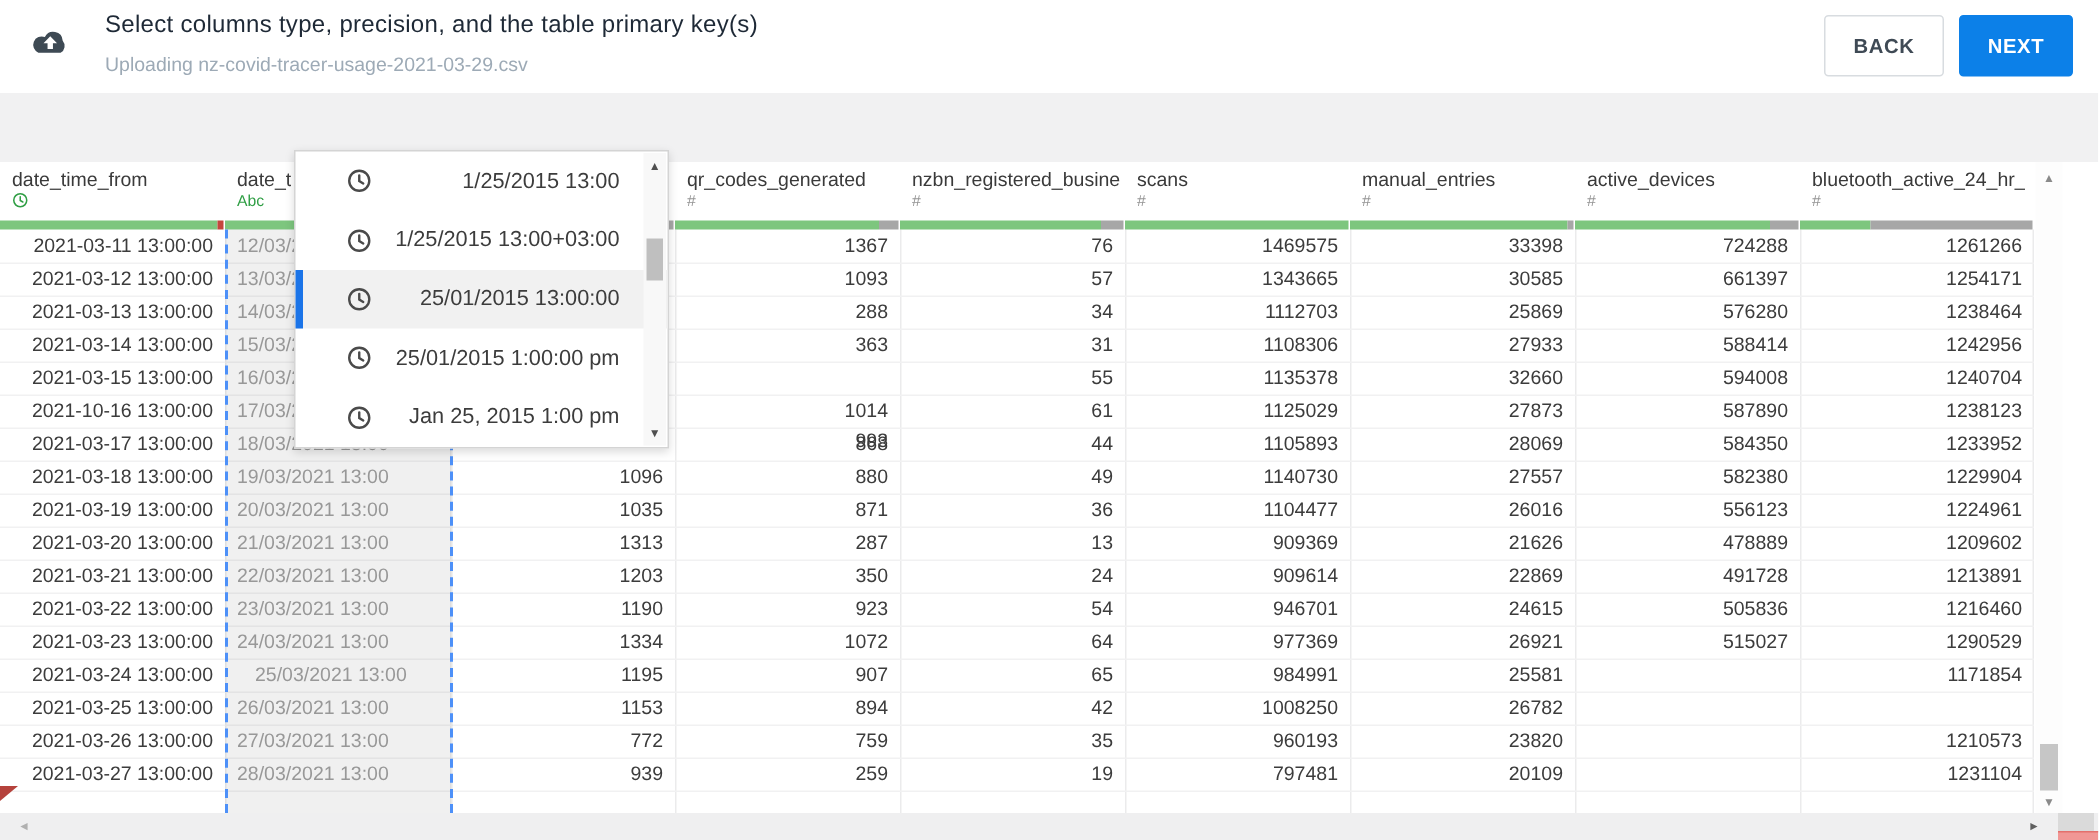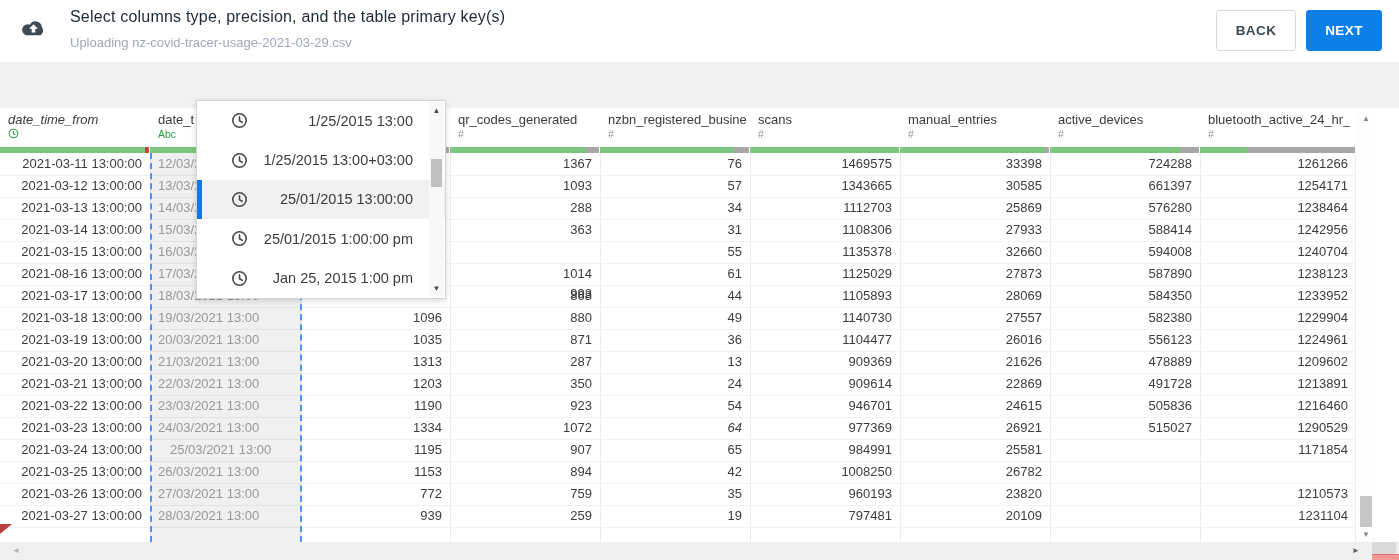--- a/index.html
+++ b/index.html
@@ -149,21 +149,21 @@
         <div class="hline" style="top: 265px;"></div>
         <div class="hline" style="top: 287px;"></div>
         <div class="hline" style="top: 309px;"></div>
         <div class="hline" style="top: 331px;"></div>
         <div class="hline" style="top: 353px;"></div>
         <div class="hline" style="top: 375px;"></div>
         <div class="hline" style="top: 397px;"></div>
         <div class="hline" style="top: 419px;"></div>
       </div>
     <div id="header-row">
-        <div class="hcell" style="left: 0px; width: 150px; font-style: italic;">
+        <div class="hcell" style="left: 0px; width: 150px;">
           <div class="hname">date_time_from</div>
           <div class="htype"><svg width="11" height="11" viewBox="0 0 16 16" fill="none">
               <circle cx="8" cy="8" r="6.3" stroke="#2f9e44" stroke-width="1.5"></circle>
               <path d="M8 4.6 V8.2 L10.5 9.7" stroke="#2f9e44" stroke-width="1.5" stroke-linecap="round"></path>
             </svg></div>
           <div class="qbar">
             <span class="seg" style="width: 97.5%; background: rgb(125, 198, 126);"></span>
             <span class="seg" style="width: 2.5%; background: rgb(196, 70, 61);"></span>
           </div>
         </div>
@@ -280,21 +280,21 @@
           <div class="tcell la dim" style="left: 150px; width: 150px;">16/03/2021 13:00</div>
           <div class="tcell ra" style="left: 300px; width: 150px;"></div>
           <div class="tcell ra" style="left: 450px; width: 150px; margin-top: 42px;">993</div>
           <div class="tcell ra" style="left: 600px; width: 150px;">55</div>
           <div class="tcell ra" style="left: 750px; width: 150px;">1135378</div>
           <div class="tcell ra" style="left: 900px; width: 150px;">32660</div>
           <div class="tcell ra" style="left: 1050px; width: 150px;">594008</div>
           <div class="tcell ra" style="left: 1200px; width: 156px;">1240704</div>
         </div>
         <div class="trow" style="top: 155px;">
-          <div class="tcell ra" style="left: 0px; width: 150px;">2021-08-16 13:00:00</div>
+          <div class="tcell ra" style="left: 0px; width: 150px;">2021-10-16 13:00:00</div>
           <div class="tcell la dim" style="left: 150px; width: 150px;">17/03/2021 13:00</div>
           <div class="tcell ra" style="left: 300px; width: 150px;"></div>
           <div class="tcell ra" style="left: 450px; width: 150px;">1014</div>
           <div class="tcell ra" style="left: 600px; width: 150px;">61</div>
           <div class="tcell ra" style="left: 750px; width: 150px;">1125029</div>
           <div class="tcell ra" style="left: 900px; width: 150px;">27873</div>
           <div class="tcell ra" style="left: 1050px; width: 150px;">587890</div>
           <div class="tcell ra" style="left: 1200px; width: 156px;">1238123</div>
         </div>
         <div class="trow" style="top: 177px;">
@@ -361,21 +361,21 @@
           <div class="tcell ra" style="left: 750px; width: 150px;">946701</div>
           <div class="tcell ra" style="left: 900px; width: 150px;">24615</div>
           <div class="tcell ra" style="left: 1050px; width: 150px;">505836</div>
           <div class="tcell ra" style="left: 1200px; width: 156px;">1216460</div>
         </div>
         <div class="trow" style="top: 309px;">
           <div class="tcell ra" style="left: 0px; width: 150px;">2021-03-23 13:00:00</div>
           <div class="tcell la dim" style="left: 150px; width: 150px;">24/03/2021 13:00</div>
           <div class="tcell ra" style="left: 300px; width: 150px;">1334</div>
           <div class="tcell ra" style="left: 450px; width: 150px;">1072</div>
-          <div class="tcell ra" style="left: 600px; width: 150px; font-style: italic;">64</div>
+          <div class="tcell ra" style="left: 600px; width: 150px;">64</div>
           <div class="tcell ra" style="left: 750px; width: 150px;">977369</div>
           <div class="tcell ra" style="left: 900px; width: 150px;">26921</div>
           <div class="tcell ra" style="left: 1050px; width: 150px;">515027</div>
           <div class="tcell ra" style="left: 1200px; width: 156px;">1290529</div>
         </div>
         <div class="trow" style="top: 331px;">
           <div class="tcell ra" style="left: 0px; width: 150px;">2021-03-24 13:00:00</div>
           <div class="tcell la dim" style="left: 150px; width: 150px; padding-left: 20px;">25/03/2021 13:00</div>
           <div class="tcell ra" style="left: 300px; width: 150px;">1195</div>
           <div class="tcell ra" style="left: 450px; width: 150px;">907</div>

